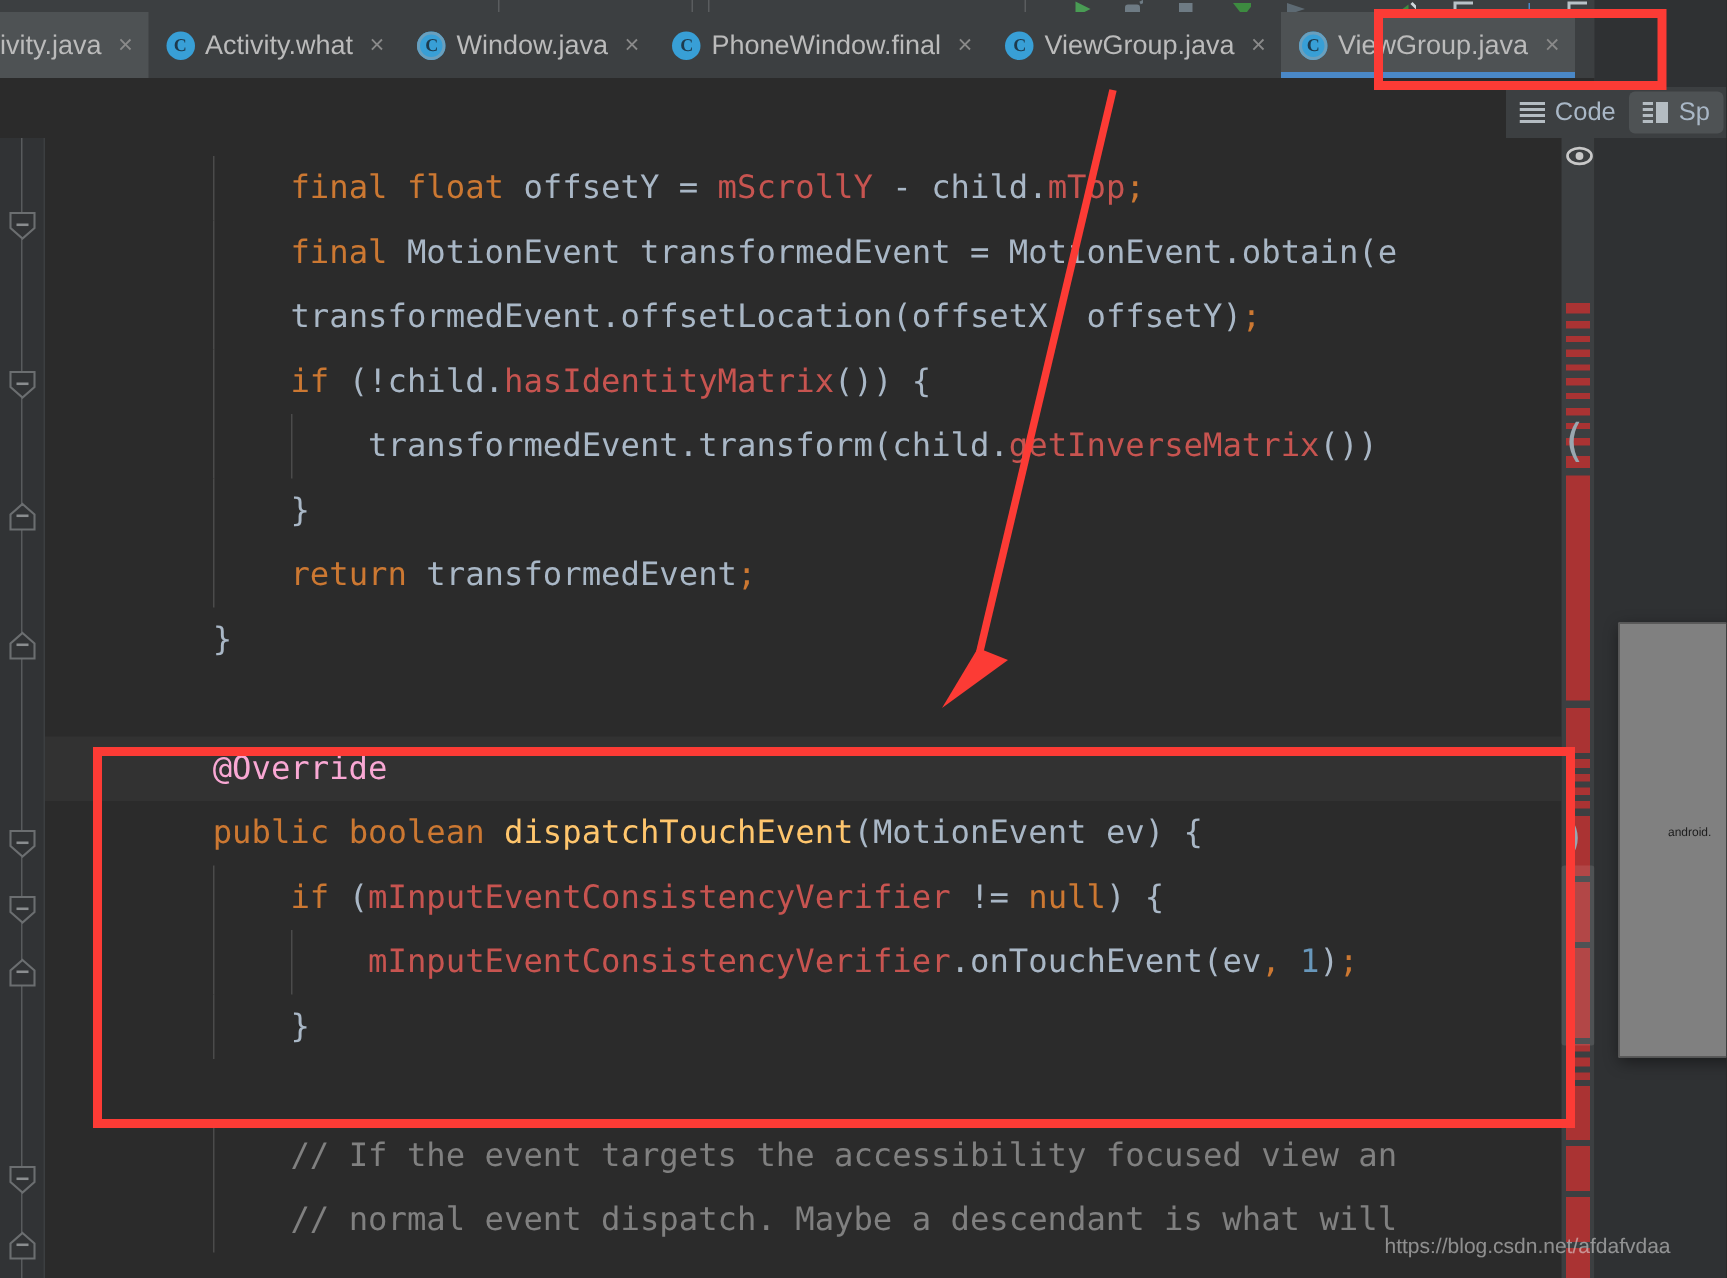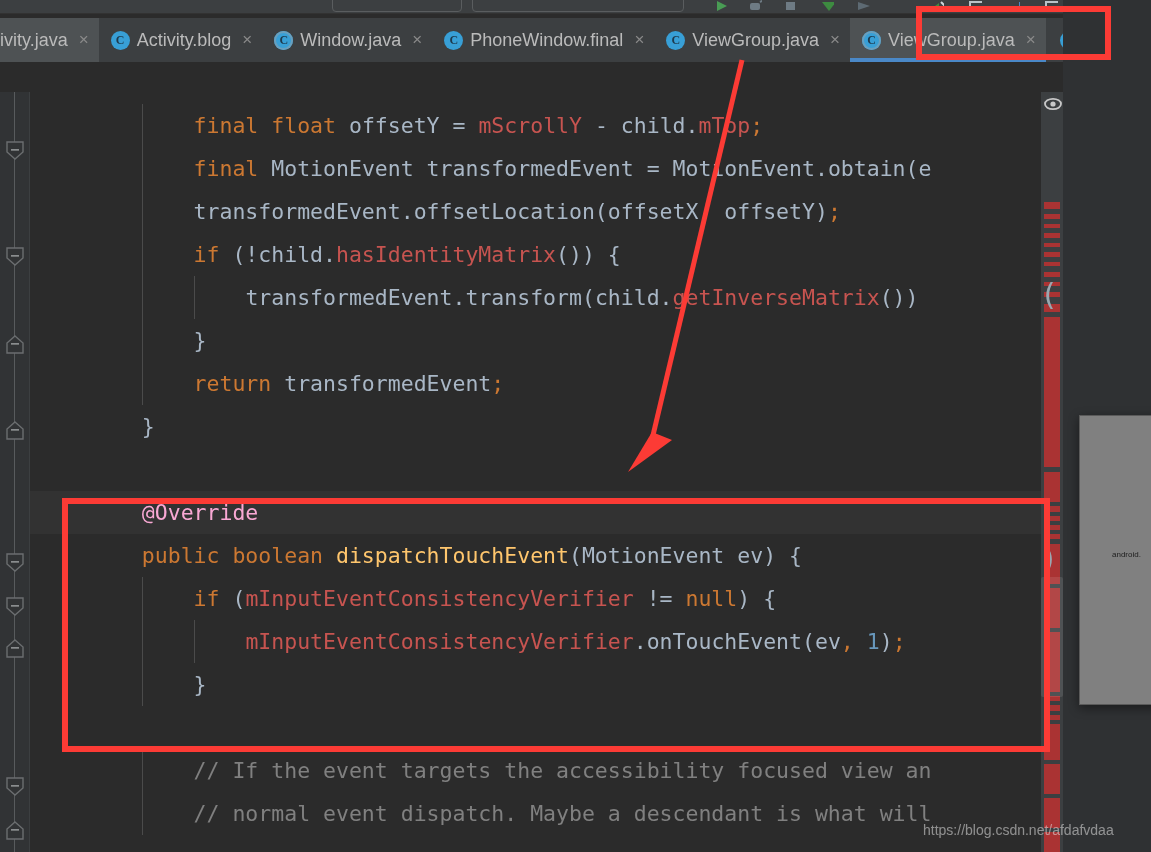--- a/index.html
+++ b/index.html
@@ -28,21 +28,21 @@
     position: absolute; top: -12px;
     height: 24px;
     border: 1px solid #5a5d5f;
     border-radius: 4px;
     background: #3c3f41;
   }
   .tb-icon { position: absolute; top: 0; width: 14px; height: 12px; }
 
   
   .tabbar {
-    position: absolute; left: 0; top: 18px;
+    position: absolute; left: 0; top: 8px;
     width: 1151px; height: 44px;
     background: #3c3f41;
     display: flex;
     align-items: stretch;
     overflow: hidden;
   }
   .tab {
     position: relative;
     display: flex;
     align-items: center;
@@ -285,21 +285,21 @@
 
   <div class="tabbar">
 
     <div class="tab first-cut selected-bg" style="padding-left:0;">
       <span class="tab-label">ivity.java</span>
       <span class="tab-close">×</span>
     </div>
 
     <div class="tab">
       <span class="tab-icon">C</span>
-      <span class="tab-label">Activity.blog</span>
+      <span class="tab-label">Activity.what</span>
       <span class="tab-close">×</span>
     </div>
 
     <div class="tab">
       <span class="tab-icon ring">C</span>
       <span class="tab-label">Window.java</span>
       <span class="tab-close">×</span>
     </div>
 
     <div class="tab">
@@ -318,20 +318,41 @@
       <span class="tab-icon ring">C</span>
       <span class="tab-label">ViewGroup.java</span>
       <span class="tab-close">×</span>
     </div>
 
     <div class="tab" style="padding-left:14px;">
       <span class="tab-icon">C</span>
     </div>
   </div>
 
+  <div class="view-switch">
+    <div class="vs-btn">
+      <svg class="vs-ico" width="17" height="14">
+        <rect x="0" y="0" width="17" height="2" fill="#b4bcc2"></rect>
+        <rect x="0" y="4" width="17" height="2" fill="#b4bcc2"></rect>
+        <rect x="0" y="8" width="17" height="2" fill="#b4bcc2"></rect>
+        <rect x="0" y="12" width="17" height="2" fill="#b4bcc2"></rect>
+      </svg>
+      <span>Code</span>
+    </div>
+    <div class="vs-btn on">
+      <svg class="vs-ico" width="17" height="14">
+        <rect x="0" y="0" width="7" height="2" fill="#b4bcc2"></rect>
+        <rect x="0" y="4" width="7" height="2" fill="#b4bcc2"></rect>
+        <rect x="0" y="8" width="7" height="2" fill="#b4bcc2"></rect>
+        <rect x="0" y="12" width="7" height="2" fill="#b4bcc2"></rect>
+        <rect x="9" y="0" width="8" height="14" fill="#b4bcc2"></rect>
+      </svg>
+      <span>Sp</span>
+    </div>
+  </div>
 
   <div class="editor">
 
     <div class="gutter">
       <div class="gutter-line"></div>
       <div id="folds">
           <div class="fold" style="top: 48px;">
             <svg width="22" height="21">
               <polygon points="3,2 19,2 19,12 11,19 3,12" fill="#313335" stroke="#6b6e70" stroke-width="1.4"></polygon>
               <rect x="7" y="9" width="8" height="1.7" fill="#8a8d8f"></rect>

